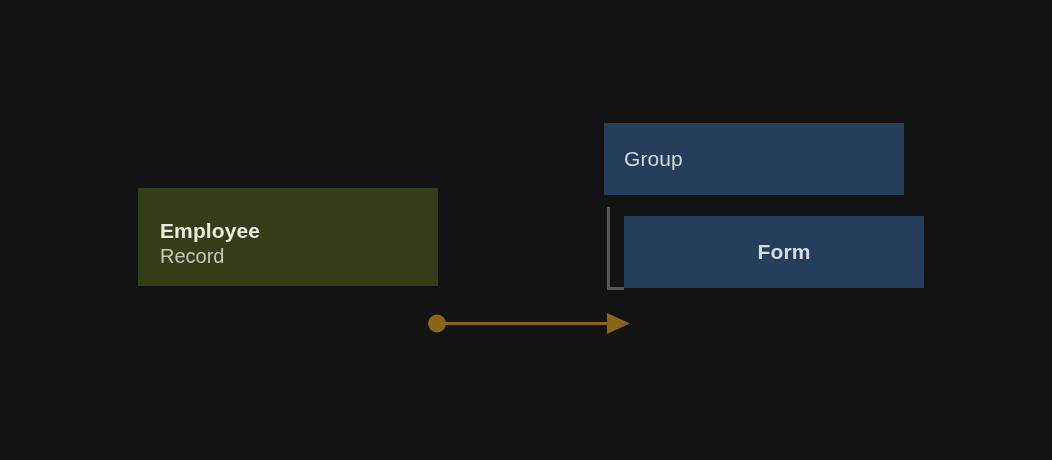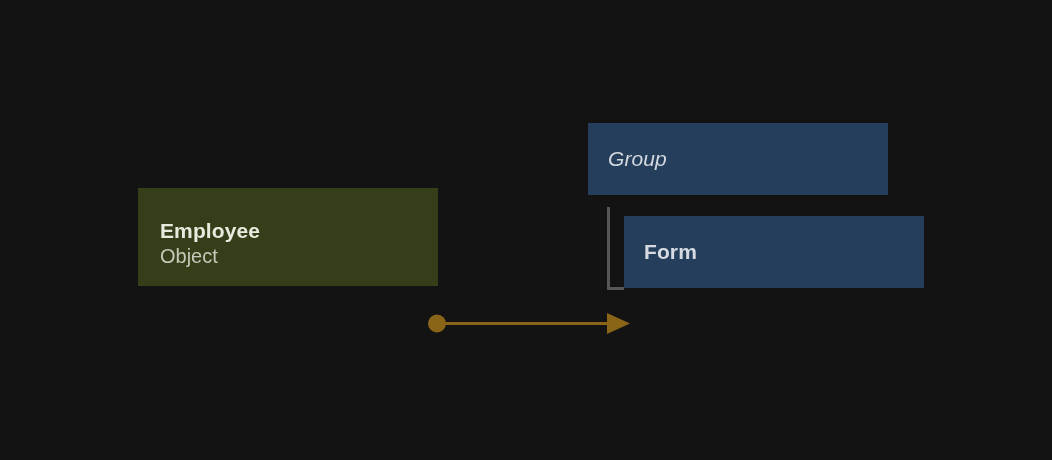--- a/index.html
+++ b/index.html
@@ -84,43 +84,43 @@
     background: #4b5529;
   }
   #employee-field-id {
     right: 20px;
     top: 23px;
     color: #e4e7dc;
   }
 
   
   #group-node {
-    left: 588px;
+    left: 604px;
     top: 123px;
     width: 260px;
     height: 72px;
-    font-style: italic;
   }
   #group-node .node-header {
     width: 300px;
     height: 72px;
     background: #243e5b;
     padding: 0 0 0 20px;
   }
   #group-node .node-title {
     color: #d3d8de;
     font-weight: normal;
   }
 
   
   #form-node {
     left: 624px;
     top: 216px;
     width: 300px;
     height: 167px;
+    text-align: center;
   }
   #form-node .node-header {
     width: 300px;
     height: 72px;
     background: #243e5b;
     padding: 0 0 0 20px;
   }
   #form-node .node-title {
     color: #d7dbe1;
     font-weight: bold;
@@ -157,21 +157,21 @@
     <g>
       <line x1="437" y1="323.5" x2="618" y2="323.5" stroke="#8a6518" stroke-width="3"></line>
       <circle cx="437" cy="323.5" r="9" fill="#8a6518"></circle>
       <polygon points="607,313 630,323.5 607,334" fill="#8a6518"></polygon>
     </g>
   </svg>
 
   <div class="node" id="employee-node">
     <div class="node-header">
       <div class="node-title">Employee</div>
-      <div class="node-subtitle">Object</div>
+      <div class="node-subtitle">Record</div>
     </div>
   </div>
 
   <div class="node" id="group-node">
     <div class="node-header">
       <div class="node-title">Group</div>
     </div>
   </div>
 
   <div class="node" id="form-node">

